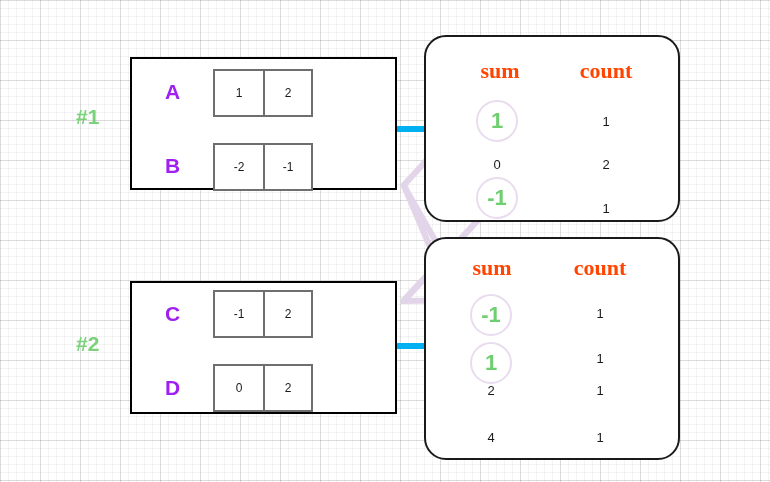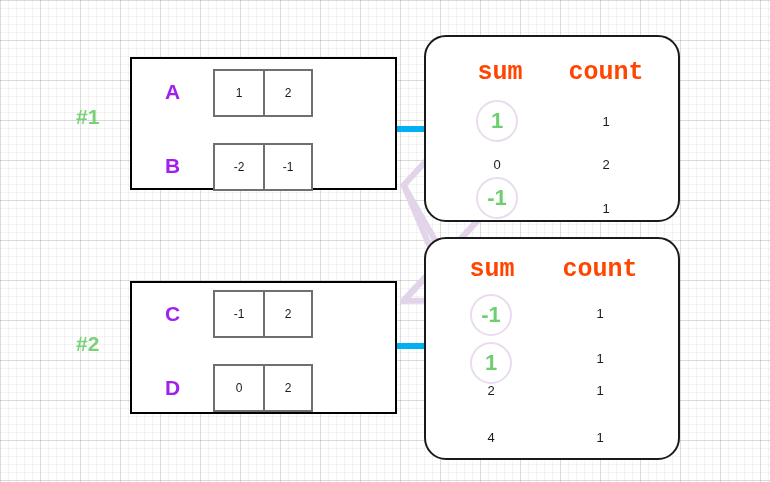--- a/index.html
+++ b/index.html
@@ -83,23 +83,23 @@
   .reducer {
     position: absolute;
     border: 2px solid #1a1a1a;
     border-radius: 22px;
     background: #ffffff;
     box-sizing: border-box;
   }
   .col-head {
     position: absolute;
     color: #ff4500;
-    font-size: 25px;
-    font-weight: bold;
-    font-family: Liberation Mono, monospace;
+    font-size: 22px;
+    font-weight: bold;
+    font-family: Liberation Serif, serif;
     white-space: nowrap;
     text-align: center;
     transform: translateX(-50%);
   }
   .val {
     position: absolute;
     font-size: 13px;
     color: #1a1a1a;
     font-family: "Liberation Sans", sans-serif;
     white-space: nowrap;

